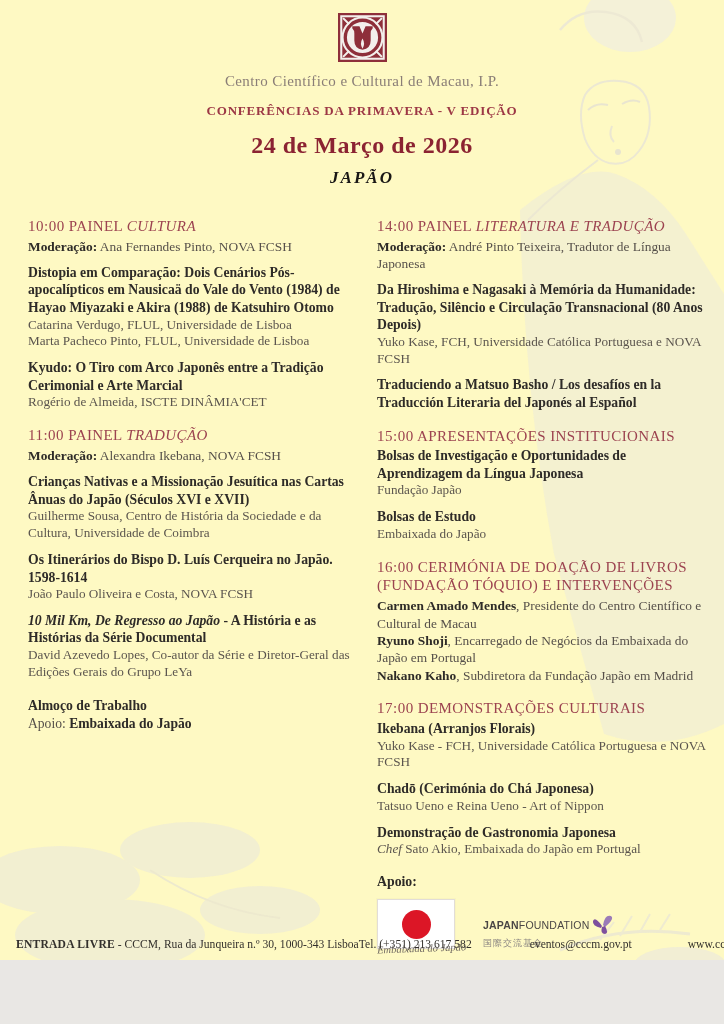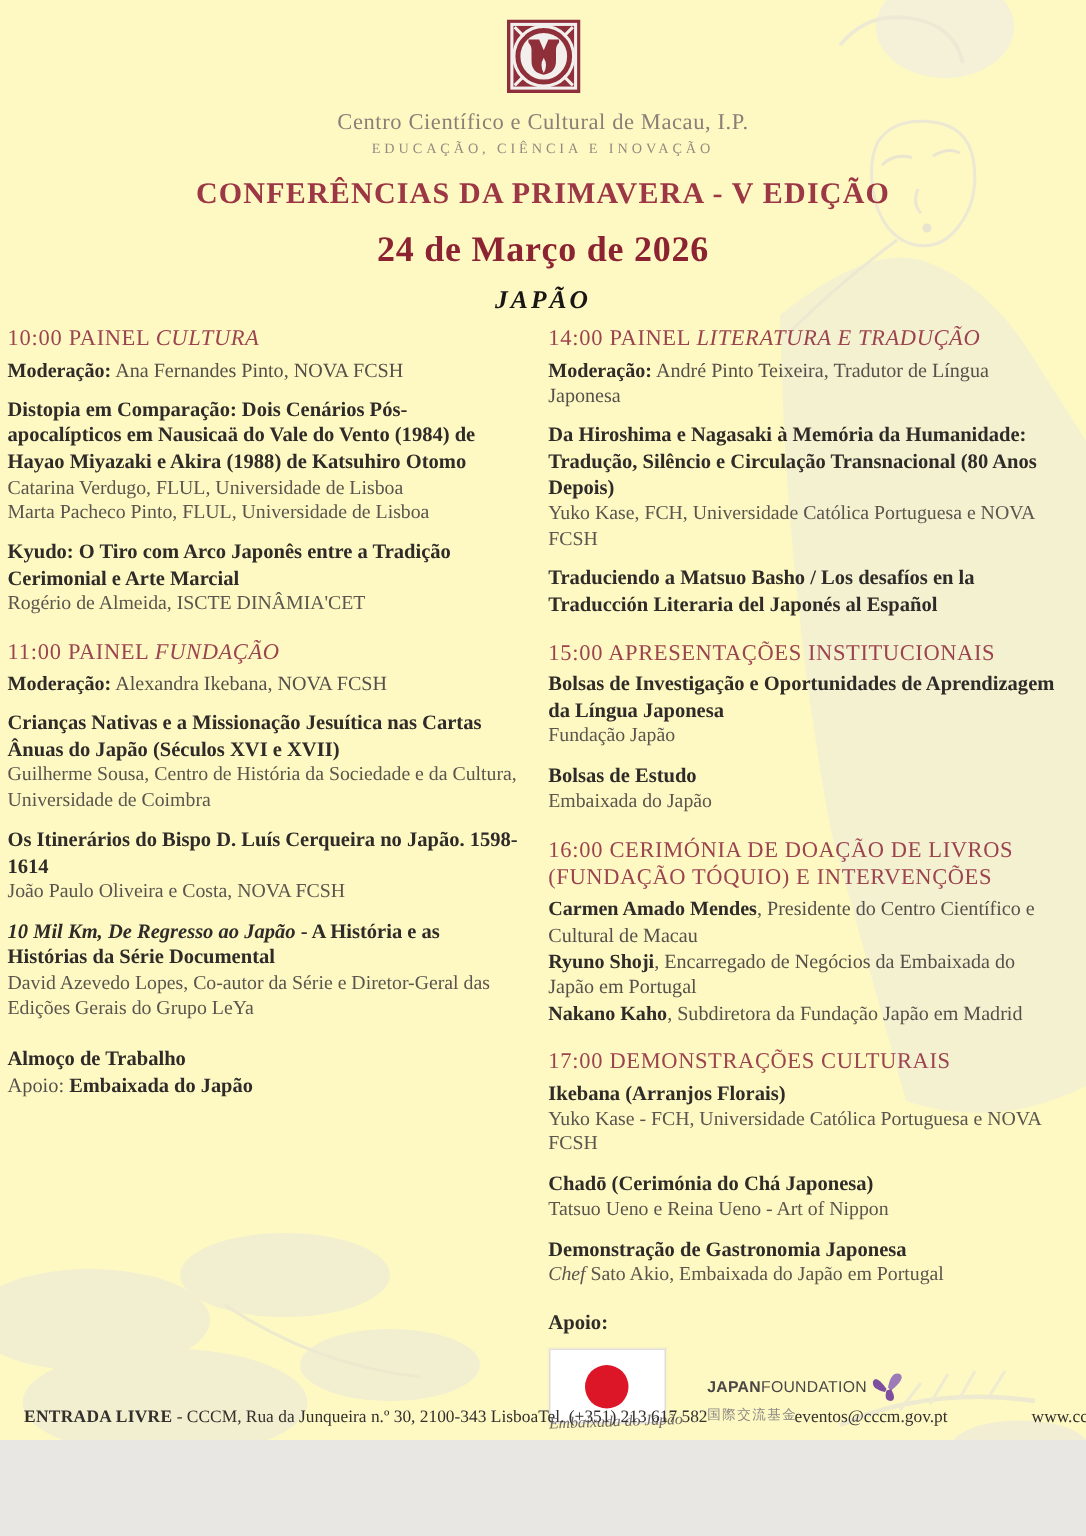--- a/index.html
+++ b/index.html
@@ -9,26 +9,26 @@
     background:#fef9c3; overflow:hidden;
     font-family:"Liberation Serif","DejaVu Serif",serif; color:#2e2b28;
   }
   .bg-art { position:absolute; inset:0; width:724px; height:1024px; pointer-events:none; }
 
   
   .header { position:relative; text-align:center; padding-top:13px; z-index:2; }
   .logo { width:49px; height:49px; display:inline-block; }
   .org-name { margin-top:7px; font-size:15px; color:#8a7e77; letter-spacing:.4px; }
   .tagline { margin-top:4px; font-size:9.5px; color:#95897f; letter-spacing:2.6px; }
-  .event-line { margin-top:13px; font-size:20px; font-weight:bold; color:#9c3745; letter-spacing:.8px; }
+  .event-line { margin-top:13px; font-size:13px; font-weight:bold; color:#9c3745; letter-spacing:.8px; }
   .date-line { margin-top:13px; font-size:24px; font-weight:bold; color:#8b2332; letter-spacing:.5px; }
   .theme-line { margin-top:9px; font-size:17px; font-weight:bold; color:#191715; letter-spacing:2px;font-style:italic; }
 
   
-  .columns { position:absolute; top:217px; left:5px; right:18px; display:flex; gap:20px; z-index:2; }
+  .columns { position:absolute; top:217px; left:28px; right:18px; display:flex; gap:20px; z-index:2; }
   .col { flex:1; min-width:0; }
   .session { margin-bottom:15px; }
   .session-heading { font-size:15px; color:#9c4350; letter-spacing:.4px; line-height:1.25; }
   .session-heading .time { letter-spacing:.5px; }
   .mod-line { font-size:13.4px; color:#56504a; line-height:1.28; margin-top:2px; }
   .mod-line b { color:#2e2b28; }
   .talk { margin-top:9px; }
   .talk-title { font-weight:bold; font-size:13.7px; color:#2e2b28; line-height:1.28; }
   .speaker { font-size:13.2px; color:#5b554e; line-height:1.28; }
   .person { font-size:13.4px; color:#56504a; line-height:1.3; }
@@ -101,21 +101,20 @@
       <rect width="48" height="48" fill="#8e2f3a"></rect>
       <rect x="3.2" y="3.2" width="41.6" height="41.6" fill="none" stroke="#f3efec" stroke-width="2"></rect>
       <circle cx="24" cy="24" r="16.5" fill="#f3efec"></circle>
       <circle cx="24" cy="24" r="16.5" fill="none" stroke="#8e2f3a" stroke-width="2.5"></circle>
       <circle cx="24" cy="24" r="19.5" fill="none" stroke="#f3efec" stroke-width="2"></circle>
       <path d="M5 5 L11 11 M43 5 L37 11 M5 43 L11 37 M43 43 L37 37" stroke="#f3efec" stroke-width="2"></path>
       <path d="M14 13 h7 l3 7 l3 -7 h7 v2 q-2 2 -2 5 v7 q0 8 -8 9 q-8 -1 -8 -9 v-7 q0 -3 -2 -5 z" fill="#8e2f3a"></path>
       <path d="M24 25 q-3 5 0 10 q3 -5 0 -10 z" fill="#f3efec"></path>
     </svg>
     <div class="org-name">Centro Científico e Cultural de Macau, I.P.</div>
-    <div class="tagline">EDUCAÇÃO, CIÊNCIA E INOVAÇÃO</div>
     <div class="event-line">CONFERÊNCIAS DA PRIMAVERA - V EDIÇÃO</div>
     <div class="date-line">24 de Março de 2026</div>
     <div class="theme-line">JAPÃO</div>
   </div>
 
   <div class="columns">
     <div class="col">
       <div id="left-sections">
           <div class="session">
             <div class="session-heading"><span class="time">10:00</span> <span>PAINEL</span> <i>CULTURA</i></div>
@@ -124,21 +123,21 @@
               <div class="talk-title"><span>Distopia em Comparação: Dois Cenários Pós-apocalípticos em Nausicaä do Vale do Vento (1984) de Hayao Miyazaki e Akira (1988) de Katsuhiro Otomo</span></div>
               <div class="speaker">Catarina Verdugo, FLUL, Universidade de Lisboa</div>
               <div class="speaker">Marta Pacheco Pinto, FLUL, Universidade de Lisboa</div>
             </div>
             <div class="talk">
               <div class="talk-title"><span>Kyudo: O Tiro com Arco Japonês entre a Tradição Cerimonial e Arte Marcial</span></div>
               <div class="speaker">Rogério de Almeida, ISCTE DINÂMIA'CET</div>
             </div>
           </div>
           <div class="session">
-            <div class="session-heading"><span class="time">11:00</span> <span>PAINEL</span> <i>FUNDAÇÃO</i></div>
+            <div class="session-heading"><span class="time">11:00</span> <span>PAINEL</span> <i>TRADUÇÃO</i></div>
             <div class="mod-line"><b>Moderação:</b><span> Alexandra Ikebana, NOVA FCSH</span></div>
             <div class="talk">
               <div class="talk-title"><span>Crianças Nativas e a Missionação Jesuítica nas Cartas Ânuas do Japão (Séculos XVI e XVII)</span></div>
               <div class="speaker">Guilherme Sousa, Centro de História da Sociedade e da Cultura, Universidade de Coimbra</div>
             </div>
             <div class="talk">
               <div class="talk-title"><span>Os Itinerários do Bispo D. Luís Cerqueira no Japão. 1598-1614</span></div>
               <div class="speaker">João Paulo Oliveira e Costa, NOVA FCSH</div>
             </div>
             <div class="talk">
@@ -217,19 +216,19 @@
               </svg>
             </div>
             <div class="jf-cjk">国際交流基金</div>
           </div>
         </div>
       </div>
     </div>
   </div>
 
   <div class="footer">
-    <span class="f-entry"><b>ENTRADA LIVRE</b><span> - CCCM, Rua da Junqueira n.º 30, 2100-343 Lisboa</span></span>
+    <span class="f-entry"><b>ENTRADA LIVRE</b><span> - CCCM, Rua da Junqueira n.º 30, 1000-343 Lisboa</span></span>
     <span class="f-tel">Tel. (+351) 213 617 582</span>
     <span class="f-mail">eventos@cccm.gov.pt</span>
     <span class="f-web">www.cccm.gov.pt</span>
   </div>
 
 </div>
 
 </body></html>

